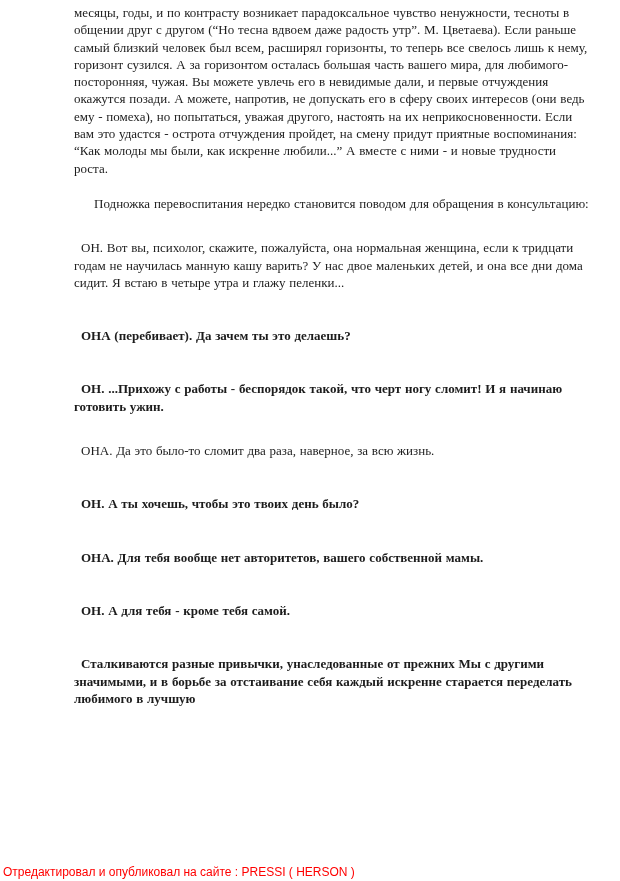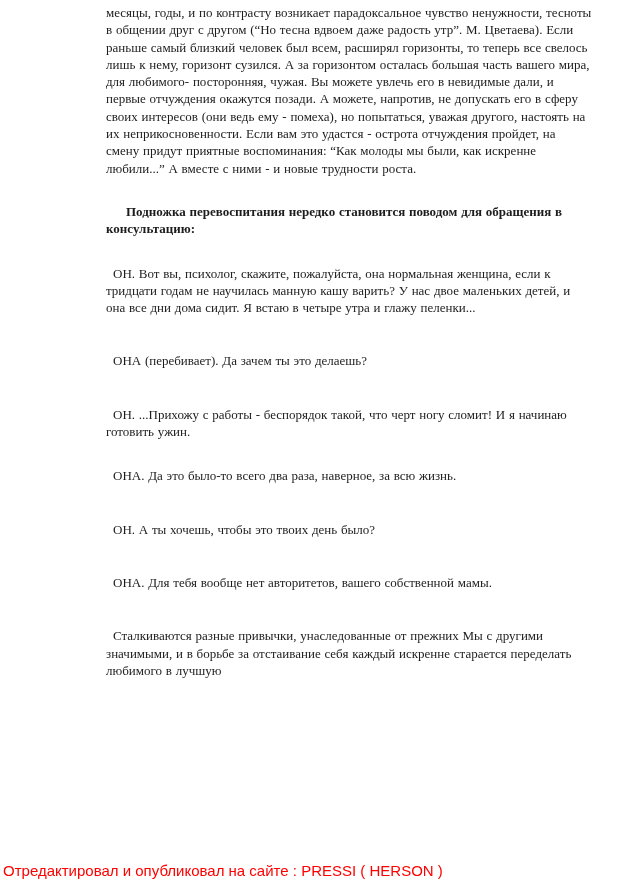--- a/index.html
+++ b/index.html
@@ -9,54 +9,55 @@
   }
   body {
     width: 620px;
     height: 881px;
     position: relative;
     overflow: hidden;
     font-family: "Liberation Serif", "DejaVu Serif", serif;
     color: #1c1c1c;
   }
   .page {
-    padding: 4px 28px 0 106px;
+    padding: 4px 28px 0 74px;
     box-sizing: border-box;
     width: 620px;
   }
   .para {
     margin: 0;
     font-size: 13px;
     line-height: 17.3px;
     text-align: left;
     word-spacing: 0.5px;
   }
-  .gap-sm { margin-top: 26px; font-weight: bold; }
+  .gap-sm { margin-top: 18px; }
   .gap-md { margin-top: 27px; }
-  .gap-lg { margin-top: 36px; }
+  .gap-lg { margin-top: 36px; font-weight: bold; }
   .indent-sm { text-indent: 7px; }
   .indent-lg { text-indent: 20px; }
   .footer-note {
     position: absolute;
     left: 3px;
     bottom: 2px;
     font-family: "Liberation Sans", "DejaVu Sans", sans-serif;
-    font-size: 15px;
+    font-size: 12px;
     color: #ff0000;
     white-space: nowrap;
   }
 </style>
 </head>
 <body>
 
 <div class="page">
   <p class="para">месяцы, годы, и по контрасту возникает парадоксальное чувство ненужности, тесноты в общении друг с другом (“Но тесна вдвоем даже радость утр”. М. Цветаева). Если раньше самый близкий человек был всем, расширял горизонты, то теперь все свелось лишь к нему, горизонт сузился. А за горизонтом осталась большая часть вашего мира, для любимого- посторонняя, чужая. Вы можете увлечь его в невидимые дали, и первые отчуждения окажутся позади. А можете, напротив, не допускать его в сферу своих интересов (они ведь ему - помеха), но попытаться, уважая другого, настоять на их неприкосновенности. Если вам это удастся - острота отчуждения пройдет, на смену придут приятные воспоминания: “Как молоды мы были, как искренне любили...” А вместе с ними - и новые трудности роста.</p>
   <p class="para gap-sm indent-lg">Подножка перевоспитания нередко становится поводом для обращения в консультацию:</p>
   <p class="para gap-md indent-sm">ОН. Вот вы, психолог, скажите, пожалуйста, она нормальная женщина, если к тридцати годам не научилась манную кашу варить? У нас двое маленьких детей, и она все дни дома сидит. Я встаю в четыре утра и глажу пеленки...</p>
   <p class="para gap-lg indent-sm">ОНА (перебивает). Да зачем ты это делаешь?</p>
   <p class="para gap-lg indent-sm">ОН. ...Прихожу с работы - беспорядок такой, что черт ногу сломит! И я начинаю готовить ужин.</p>
-  <p class="para gap-md indent-sm">ОНА. Да это было-то всего два раза, наверное, за всю жизнь.</p>
+  <p class="para gap-md indent-sm">ОНА. Да это было-то сломит два раза, наверное, за всю жизнь.</p>
   <p class="para gap-lg indent-sm">ОН. А ты хочешь, чтобы это твоих день было?</p>
   <p class="para gap-lg indent-sm">ОНА. Для тебя вообще нет авторитетов, вашего собственной мамы.</p>
+  <p class="para gap-lg indent-sm">ОН. А для тебя - кроме тебя самой.</p>
   <p class="para gap-lg indent-sm">Сталкиваются разные привычки, унаследованные от прежних Мы с другими значимыми, и в борьбе за отстаивание себя каждый искренне старается переделать любимого в лучшую</p>
 </div>
 
 <div class="footer-note">Отредактировал и опубликовал на сайте : PRESSI ( HERSON )</div>
 
 </body></html>

